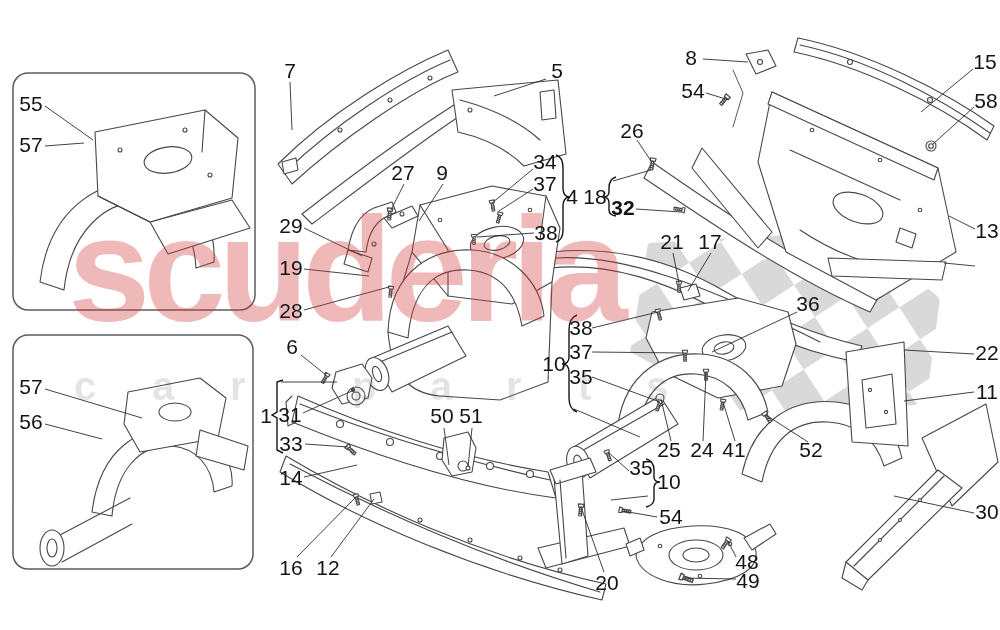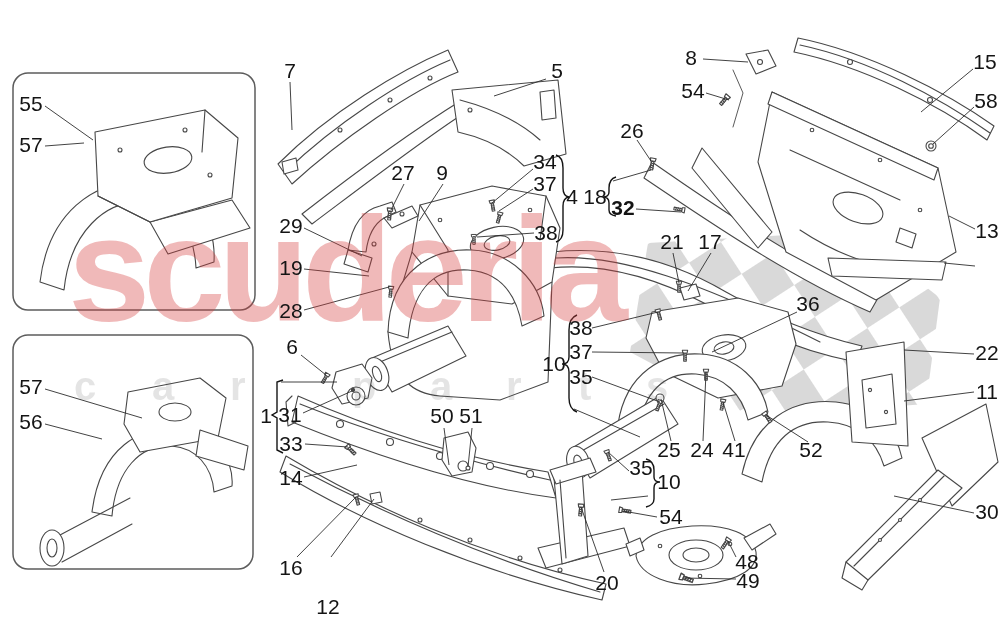--- a/index.html
+++ b/index.html
@@ -355,21 +355,21 @@
       <div class="callout" style="left: 442px; top: 416px;">50</div>
       <div class="callout" style="left: 471px; top: 416px;">51</div>
       <div class="callout" style="left: 669px; top: 450px;">25</div>
       <div class="callout" style="left: 702px; top: 450px;">24</div>
       <div class="callout" style="left: 734px; top: 450px;">41</div>
       <div class="callout" style="left: 811px; top: 450px;">52</div>
       <div class="callout" style="left: 641px; top: 468px;">35</div>
       <div class="callout" style="left: 669px; top: 482px;">10</div>
       <div class="callout" style="left: 671px; top: 517px;">54</div>
       <div class="callout" style="left: 291px; top: 568px;">16</div>
-      <div class="callout" style="left: 328px; top: 568px; margin-top: 39px;">12</div>
+      <div class="callout" style="left: 328px; top: 568px;">12</div>
       <div class="callout" style="left: 607px; top: 583px;">20</div>
       <div class="callout" style="left: 747px; top: 562px;">48</div>
       <div class="callout" style="left: 748px; top: 581px;">49</div>
       <div class="callout" style="left: 31px; top: 387px;">57</div>
       <div class="callout" style="left: 31px; top: 422px;">56</div>
     </div>
 
 </div>
 
 </body></html>

